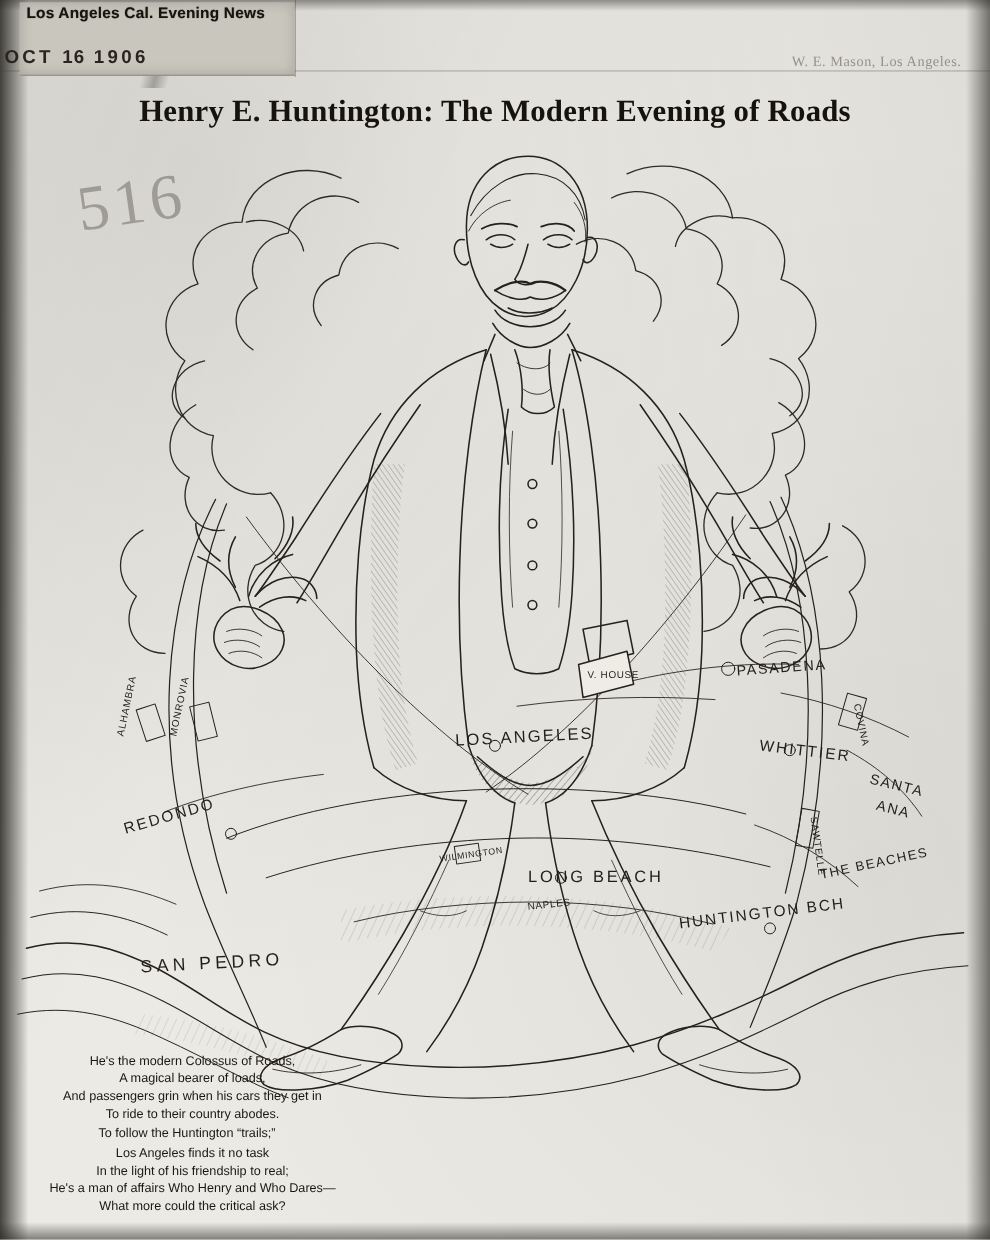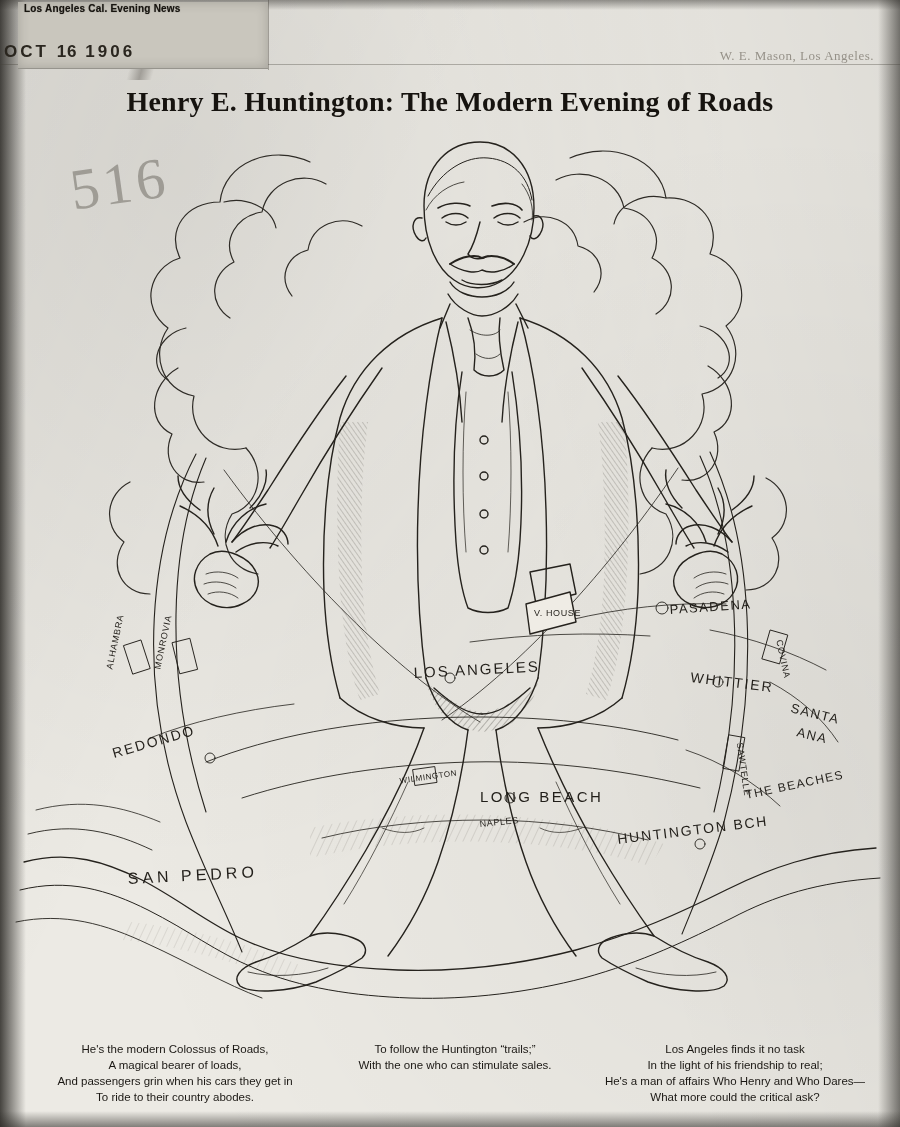--- a/index.html
+++ b/index.html
@@ -66,21 +66,21 @@
     background: #c9c6bd;
     border-bottom: 1px solid rgba(0,0,0,0.25);
     box-shadow: inset 0 0 12px rgba(0,0,0,0.18);
   }
   .source-line {
     position: absolute;
     left: 24px;
     top: 3px;
     font-family: "Liberation Sans", sans-serif;
     font-weight: bold;
-    font-size: 10px;
+    font-size: 14px;
     letter-spacing: 0.2px;
     color: #17140f;
     text-shadow: 0 0 1px rgba(0,0,0,0.5);
     white-space: nowrap;
   }
   .date-stamp {
     position: absolute;
     left: 4px;
     top: 42px;
     font-family: "Liberation Sans", sans-serif;
@@ -158,20 +158,21 @@
 
   
   .verses {
     position: absolute;
     left: 40px;
     right: 30px;
     bottom: 22px;
     display: flex;
     justify-content: space-between;
     gap: 2px;
+    flex-direction: column;
   }
   .verse {
     font-family: "Liberation Sans", sans-serif;
     font-size: 11.5px;
     line-height: 16px;
     color: #1b1814;
     white-space: nowrap;
   }
   .verse.v1 { text-align: center; width: 270px; }
   .verse.v2 { text-align: center; width: 260px; }
@@ -435,21 +436,20 @@
 
   <div class="verses">
     <div class="verse v1">
       <span class="ln">He's the modern Colossus of Roads,</span>
       <span class="ln">A magical bearer of loads,</span>
       <span class="ln">And passengers grin when his cars they get in</span>
       <span class="ln">To ride to their country abodes.</span>
     </div>
     <div class="verse v2">
       <span class="ln">To follow the Huntington “trails;”</span>
-      <span class="ln">With the one who can stimulate sales.</span>
     </div>
     <div class="verse v3">
       <span class="ln">Los Angeles finds it no task</span>
       <span class="ln">In the light of his friendship to real;</span>
       <span class="ln">He's a man of affairs Who Henry and Who Dares—</span>
       <span class="ln">What more could the critical ask?</span>
     </div>
   </div>
 </div>
 

